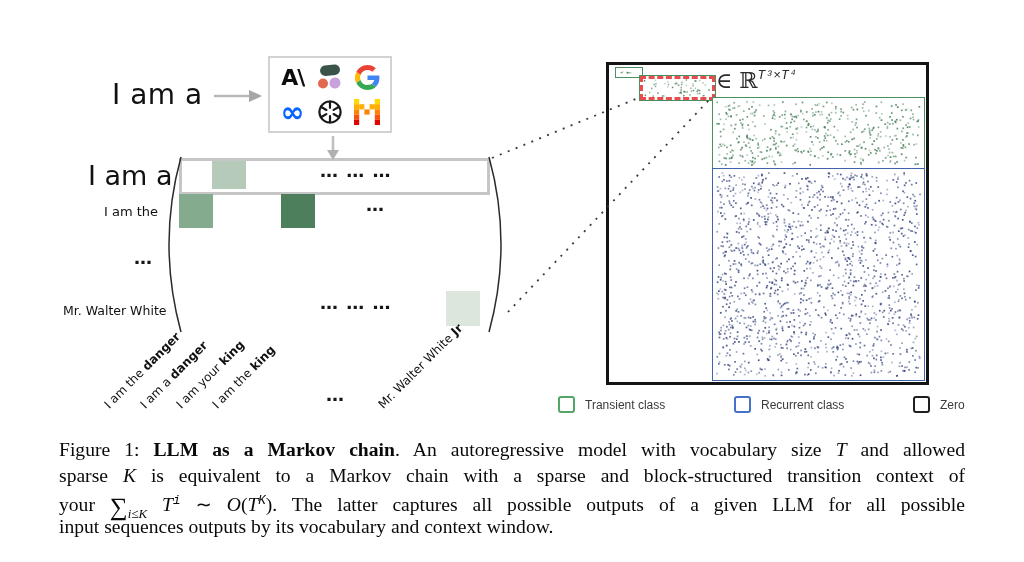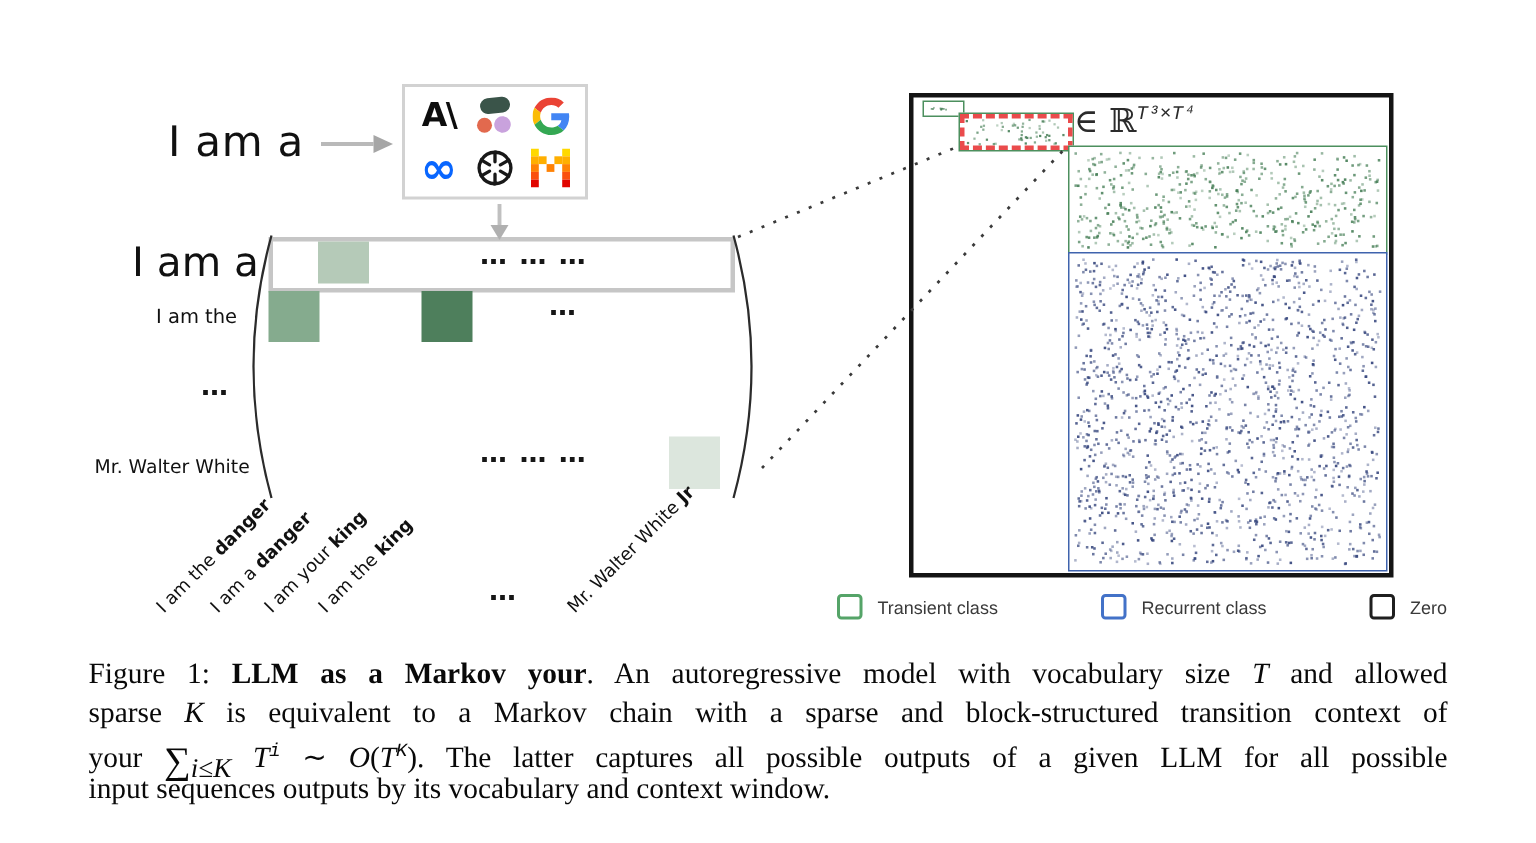--- a/index.html
+++ b/index.html
@@ -58,21 +58,21 @@
 
   
   .caption{left:59px;top:437px;width:906px;font-family:"Liberation Serif",serif;
            font-size:19.6px;color:#090909;}
   .cap-line{text-align:justify;text-align-last:justify;line-height:25.8px;height:25.8px;overflow:visible;}
   .cap-line.last{text-align:left;text-align-last:left;}
   .seg-b{font-weight:700;}
   .seg-mi{font-style:italic;}
   .seg-cal{font-style:italic;}
   .seg-sum{font-size:25px;line-height:18px;vertical-align:-4px;}
-  .seg-sub{font-size:18px;font-style:italic;vertical-align:-7px;}
+  .seg-sub{font-size:13px;font-style:italic;vertical-align:-7px;}
   .seg-sup{font-size:12.5px;font-style:italic;vertical-align:7px;font-family:Liberation Mono, monospace;}
 
   svg.overlay{position:absolute;left:0;top:0;pointer-events:none;}
   .block svg{position:absolute;left:0;top:0;}
 </style>
 </head>
 <body>
 
 <div id="canvas">
 
@@ -2255,19 +2255,19 @@
   <div class="legend-item legend-2">
     <span class="swatch" style="border-color: rgb(67, 114, 200);"></span>
     <span>Recurrent class</span>
   </div>
   <div class="legend-item legend-3">
     <span class="swatch" style="border-color: rgb(31, 31, 31);"></span>
     <span>Zero</span>
   </div>
 
   <div class="abs caption">
-    <div class="cap-line"><span>Figure 1: </span><span class="seg-b">LLM as a Markov your</span><span>. An autoregressive model with vocabulary size </span><span class="seg-mi">T</span><span> and allowed</span></div>
+    <div class="cap-line"><span>Figure 1: </span><span class="seg-b">LLM as a Markov chain</span><span>. An autoregressive model with vocabulary size </span><span class="seg-mi">T</span><span> and allowed</span></div>
     <div class="cap-line"><span>sparse </span><span class="seg-mi">K</span><span> is equivalent to a Markov chain with a sparse and block-structured transition context of</span></div>
     <div class="cap-line"><span>your </span><span class="seg-sum">∑</span><span class="seg-sub">i≤K</span><span> </span><span class="seg-mi">T</span><span class="seg-sup">i</span><span> ∼ </span><span class="seg-cal">O</span><span>(</span><span class="seg-mi">T</span><span class="seg-sup">K</span><span>). The latter captures all possible outputs of a given LLM for all possible</span></div>
     <div class="cap-line last"><span>input sequences outputs by its vocabulary and context window.</span></div>
   </div>
 
 </div>
 
 </body></html>

